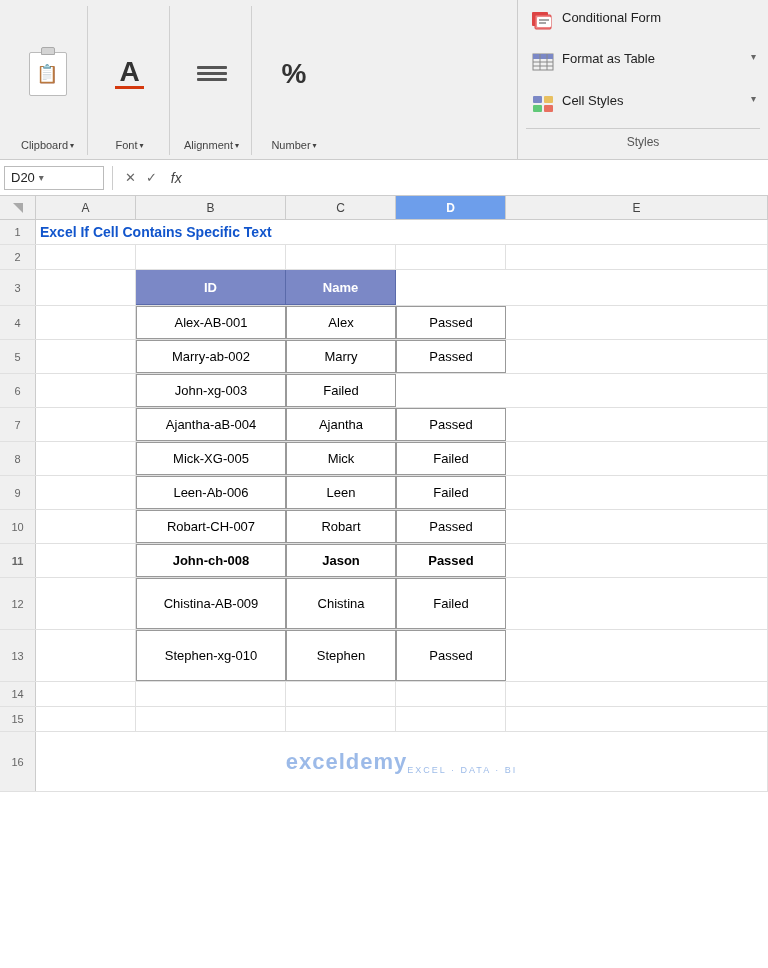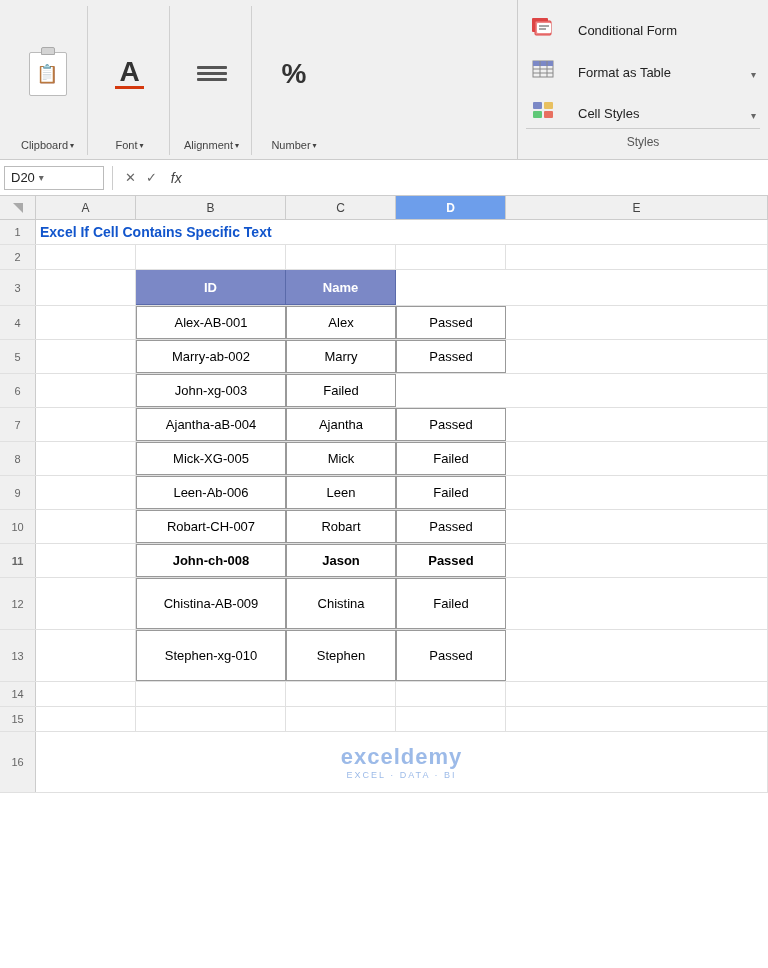--- a/index.html
+++ b/index.html
@@ -64,22 +64,22 @@
     
     .ribbon-right {
       width: 250px;
       display: flex;
       flex-direction: column;
       padding: 4px 8px;
       background: #f0f0f0;
     }
     .ribbon-right-item {
       display: flex;
-      align-items: flex-end;
-      gap: 22px;
+      align-items: flex-start;
+      gap: 6px;
       padding: 6px 4px;
       font-size: 13px;
       color: #222;
       border-bottom: 1px solid transparent;
       cursor: pointer;
       height: 46px;
     }
     .ribbon-right-icon {
       width: 26px; height: 22px;
       display: flex; align-items: center; justify-content: center;
@@ -217,22 +217,22 @@
       color: #1155cc;
       font-size: 14px;
       justify-content: flex-start;
       border: none;
       background: transparent;
     }
 
     
     .watermark {
       display: flex;
-      flex-direction: column;
-      align-items: center;
+      flex-direction: row;
+      align-items: flex-end;
       justify-content: center;
       padding: 10px;
       opacity: 0.6;
     }
     .watermark-logo {
       font-size: 22px;
       color: #5b8dd9;
       font-weight: bold;
       letter-spacing: 1px;
     }

